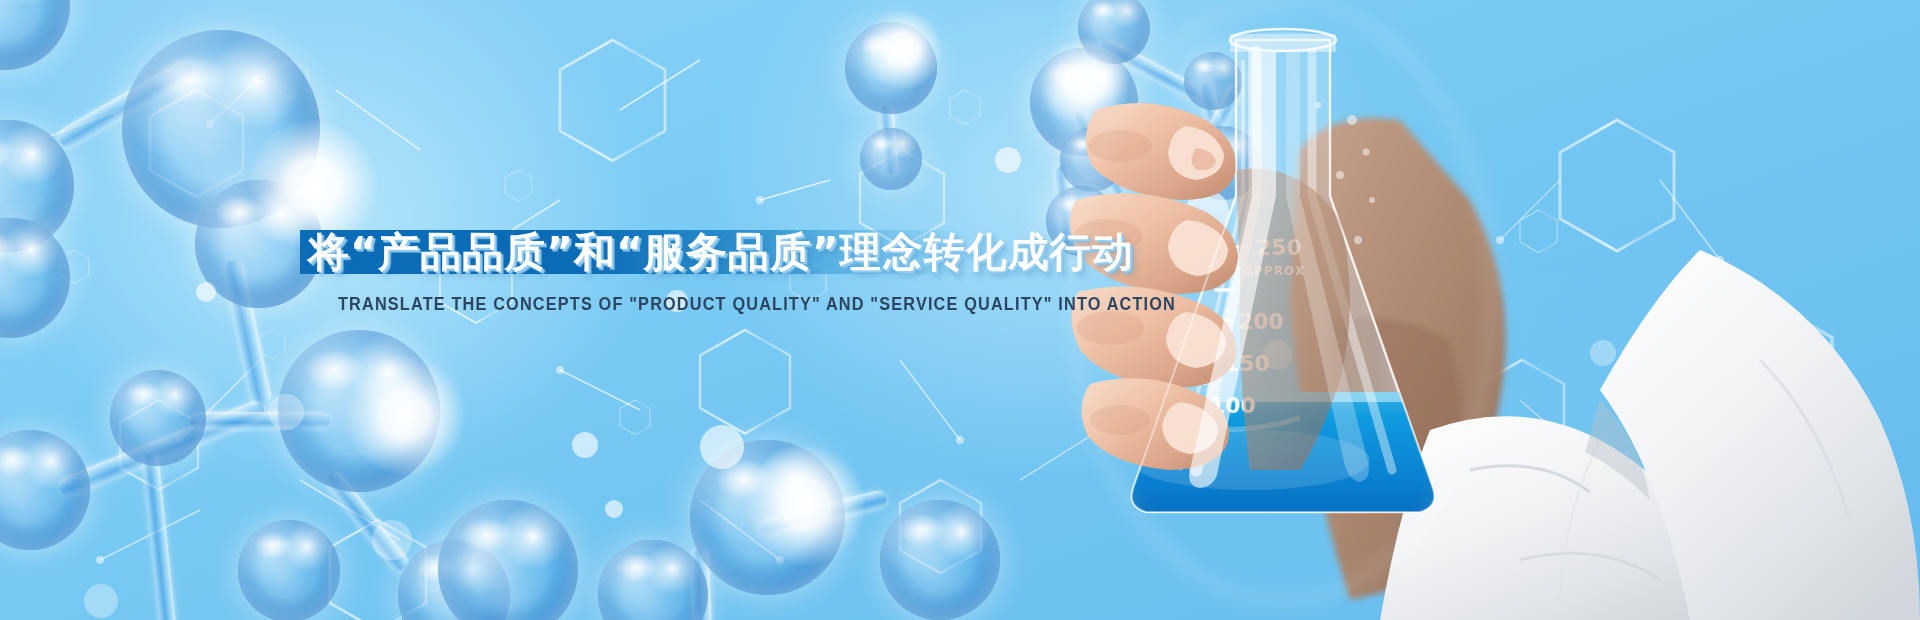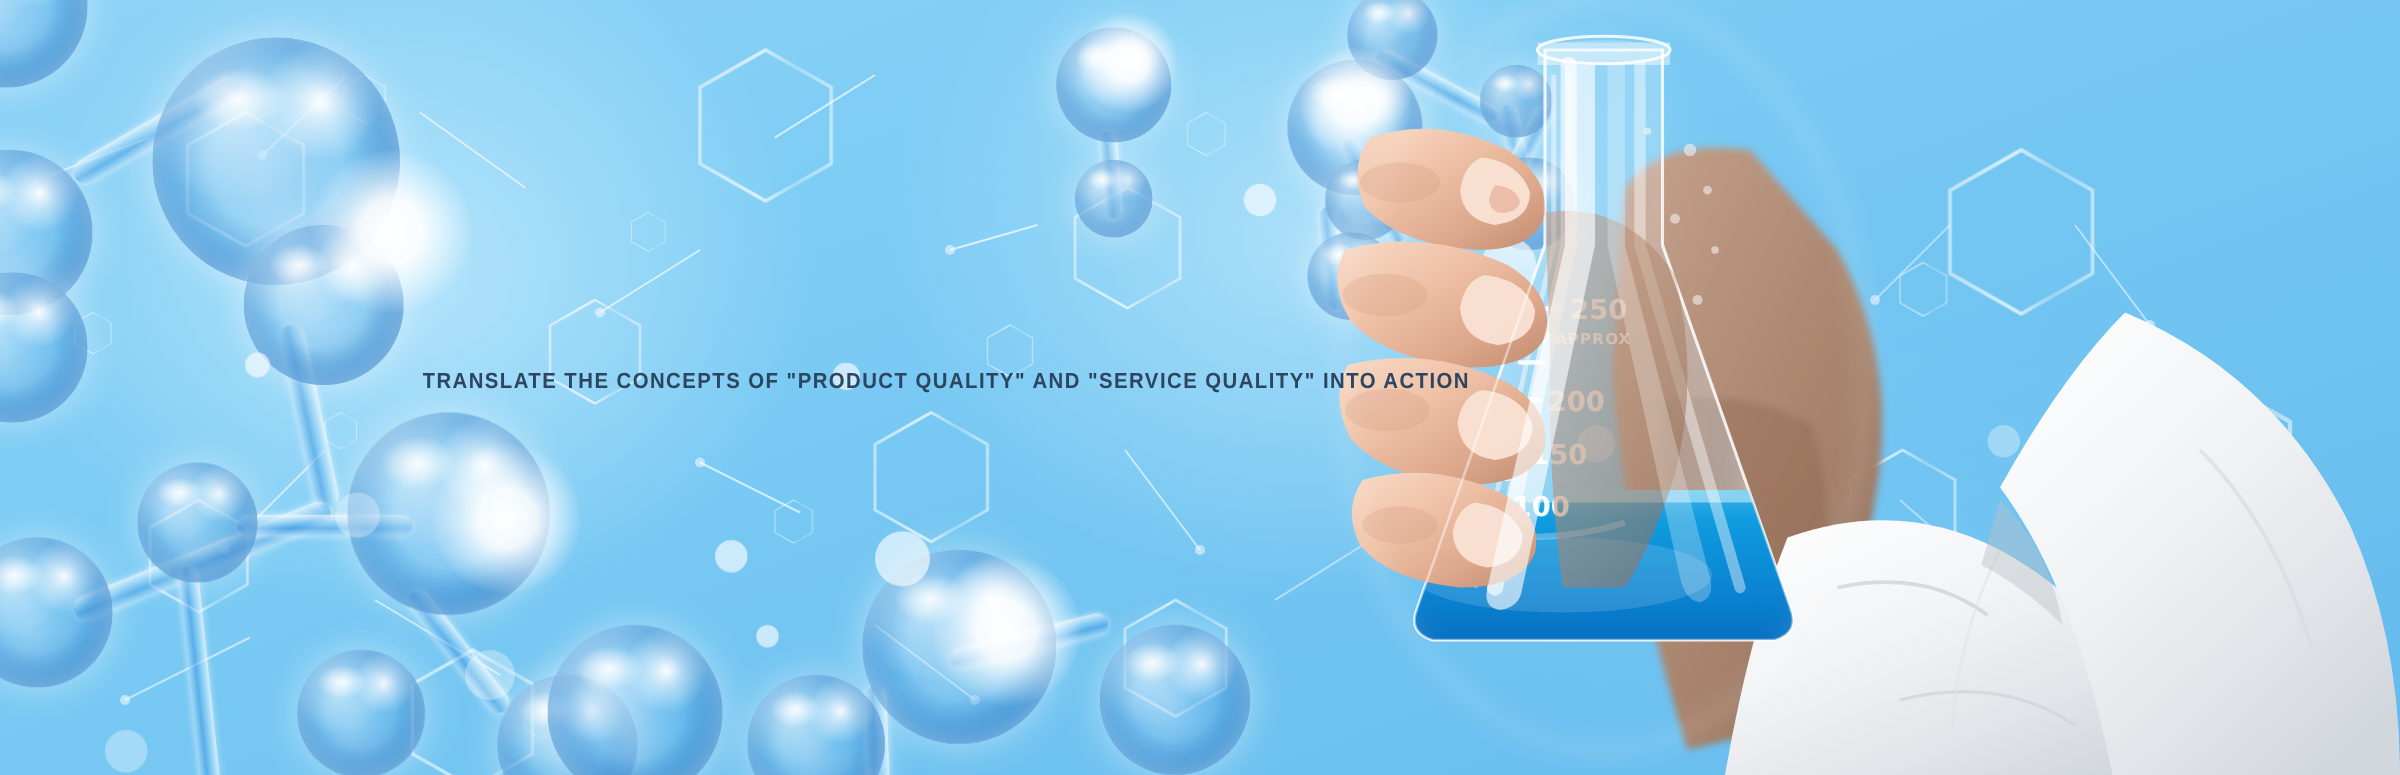--- a/index.html
+++ b/index.html
@@ -418,16 +418,20 @@
     <g opacity=".85">
       <path d="M252,52 L252,196 L190,470 Q186,486 200,488 Q216,486 218,470 L276,196 L276,52 Z" fill="#ffffff" opacity=".72"></path>
       <path d="M300,52 L300,196 L368,462 Q372,478 360,482 Q348,480 344,462 L286,196 L286,52 Z" fill="#ffffff" opacity=".30"></path>
       <path d="M236,40 L330,40 L330,196 L432,486
                Q440,506 420,512 L146,512 Q126,506 134,486 L236,196 Z" fill="none" stroke="#ffffff" stroke-opacity=".55" stroke-width="2"></path>
     </g>
 
     <ellipse cx="283" cy="300" rx="210" ry="300" fill="none" stroke="#ffffff" stroke-opacity=".10" stroke-width="16" filter="url(#blurMd)"></ellipse>
   </svg>
 
+  <div id="headline-wrap">
+    <div id="headline-bar"></div>
+    <h1 id="headline">将“产品品质”和“服务品质”理念转化成行动</h1>
+  </div>
 
   <p id="subtitle">TRANSLATE THE CONCEPTS OF "PRODUCT QUALITY" AND "SERVICE QUALITY" INTO ACTION</p>
 
 </div>
 
 </body></html>

